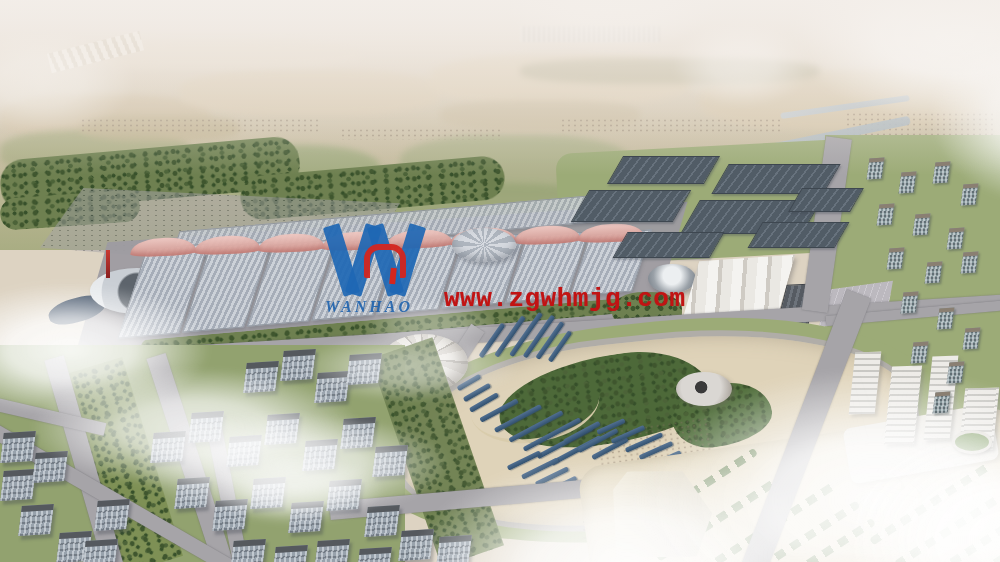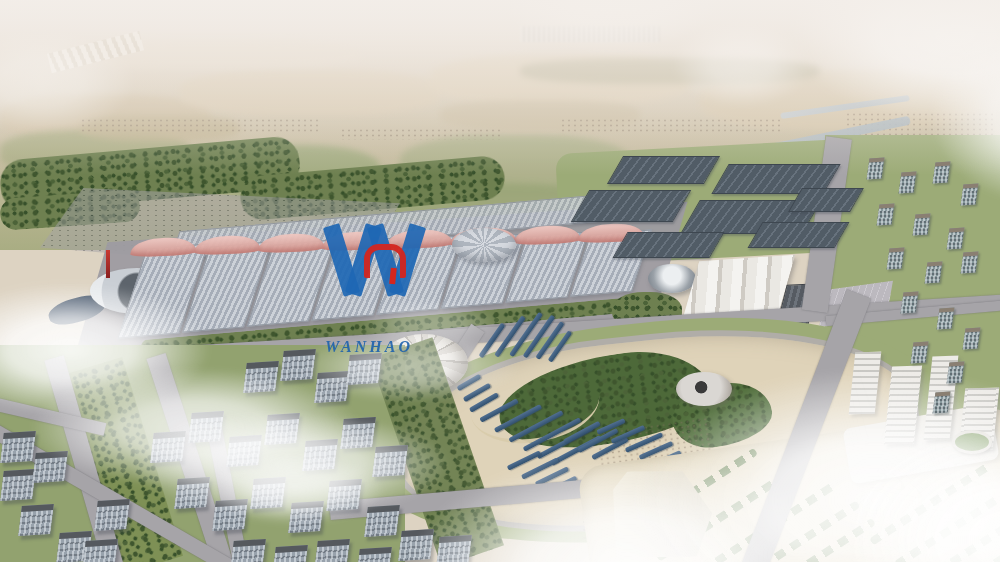--- a/index.html
+++ b/index.html
@@ -66,21 +66,21 @@
   .cloud{background:radial-gradient(closest-side,rgba(255,255,255,1) 0%,rgba(255,255,255,.85) 45%,rgba(255,255,255,0) 100%);
          filter:blur(3px);}
 
   
   .wm{z-index:60;}
   .wb{top:2px;width:17px;height:72px;background:#1e67b4;opacity:.92;border-radius:2px;}
   .wm-glyph{left:33px;top:22px;width:30px;height:28px;border:6px solid #d4261f;
             border-bottom:none;border-radius:15px 15px 2px 2px;opacity:.95;}
   .wm-tail{left:59px;top:46px;width:6px;height:16px;background:#d4261f;transform:rotate(6deg);}
   .wm-sub{left:-6px;top:76px;width:116px;font:italic bold 16px "Liberation Serif",serif;
-          color:#1e62ad;letter-spacing:3px;opacity:.9;white-space:nowrap;margin-top:40px;}
+          color:#1e62ad;letter-spacing:3px;opacity:.9;white-space:nowrap;}
   .wm-company{left:468px;top:250px;font:bold 25px "DejaVu Serif",serif;color:#c21313;
       letter-spacing:5px;text-decoration:underline;text-decoration-thickness:2px;
       text-underline-offset:5px;white-space:nowrap;text-shadow:0 0 1px rgba(150,10,10,.5);}
   .wm-url{left:444px;top:284px;font:bold 26px "Liberation Mono","DejaVu Sans Mono",monospace;
       color:#c21313;letter-spacing:.5px;white-space:nowrap;text-shadow:0 0 1px rgba(150,10,10,.5);}
 </style>
 </head>
 <body>
 
 <div class="stage">
@@ -291,20 +291,21 @@
   <div class="wm" style="left:0;top:0;width:1000px;height:562px;">
     <div style="left:331px;top:222px;width:100px;height:96px;">
       <div class="wb" style="left:2px;transform:rotate(-17deg);"></div>
       <div class="wb" style="left:24px;transform:rotate(17deg);"></div>
       <div class="wb" style="left:46px;transform:rotate(-17deg);"></div>
       <div class="wb" style="left:68px;transform:rotate(17deg);"></div>
       <div class="wm-glyph"></div>
       <div class="wm-tail"></div>
       <span class="wm-sub">WANHAO</span>
     </div>
+    <span class="wm-url">www.zgwhmjg.com</span>
   </div>
 <div class="sf" style="position: absolute; left: 615px; top: 156px; width: 95px; height: 26px;"></div>
     <div class="sf" style="position: absolute; left: 720px; top: 164px; width: 110px; height: 28px;"></div>
     <div class="sf" style="position: absolute; left: 580px; top: 190px; width: 100px; height: 30px;"></div>
     <div class="sf" style="position: absolute; left: 690px; top: 200px; width: 120px; height: 32px;"></div>
     <div class="sf" style="position: absolute; left: 620px; top: 232px; width: 95px; height: 24px;"></div>
     <div class="sf" style="position: absolute; left: 755px; top: 222px; width: 85px; height: 24px;"></div>
     <div class="sf" style="position: absolute; left: 795px; top: 188px; width: 60px; height: 22px;"></div>
     <div class="rb" style="position: absolute; left: 868px; top: 158px;"></div>
     <div class="rb" style="position: absolute; left: 900px; top: 172px;"></div>

